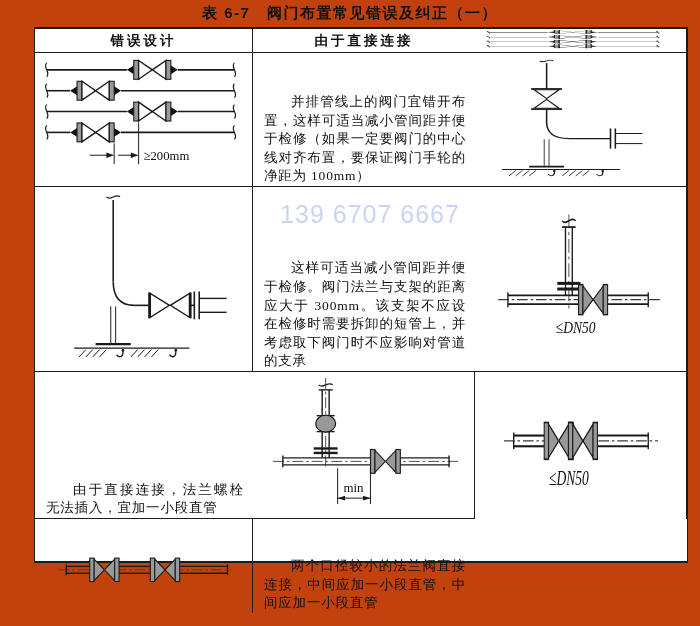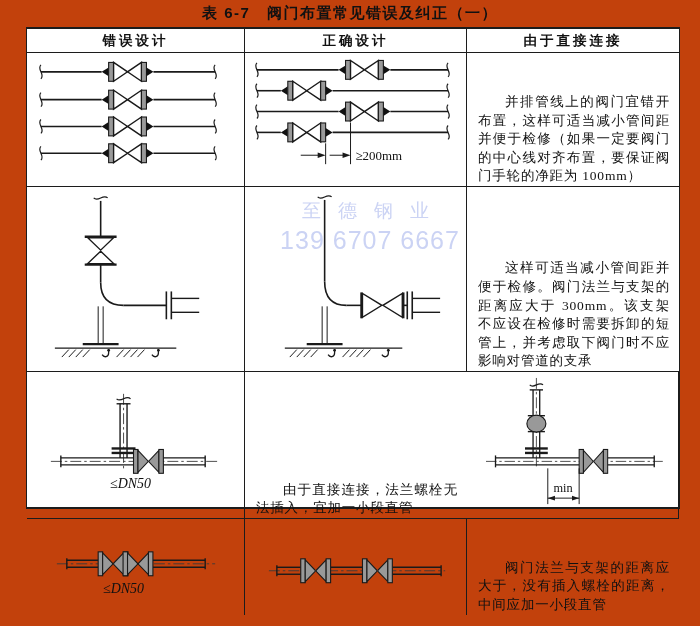--- a/index.html
+++ b/index.html
@@ -1,21 +1,21 @@
 <!DOCTYPE html>
 <html><head>
 <meta charset="utf-8">
 <style>
   html,body{margin:0;padding:0;background:#ffffff;}
   .page{position:relative;width:700px;height:626px;background:#c2410c;overflow:hidden;
         font-family:"Liberation Serif","DejaVu Serif",serif;color:#111;}
   .title{position:absolute;top:4px;left:0;width:700px;text-align:center;
          font-family:"Liberation Sans","DejaVu Sans",sans-serif;font-weight:bold;
          font-size:15px;letter-spacing:1.5px;}
-  .tbl{position:absolute;left:26px;top:27px;width:654px;height:482px;box-sizing:border-box;
+  .tbl{position:absolute;left:34px;top:27px;width:654px;height:536px;box-sizing:border-box;
        display:grid;grid-template-columns:218px 222px 1fr;grid-template-rows:24px 134px 185px 147px 1fr;
        border:1.2px solid #1c1c1c;border-top-width:2.4px;border-bottom-width:2.4px;background:#fff;}
   .cell{position:relative;box-sizing:border-box;}
   .br{border-right:1.2px solid #1c1c1c;}
   .bb{border-bottom:1.2px solid #1c1c1c;}
   .hdr{display:flex;align-items:center;justify-content:center;
        font-family:"Liberation Sans","DejaVu Sans",sans-serif;font-weight:bold;
        font-size:13.5px;letter-spacing:3px;}
   .diag svg{display:block;width:100%;height:100%;}
   .note{display:flex;align-items:flex-end;padding:0 9px 0 11px;}
@@ -81,21 +81,20 @@
     </g>
   </defs>
 </svg>
 
 <div class="page">
   <div class="title">表 6-7　阀门布置常见错误及纠正（一）</div>
 
   <div class="tbl">
 
     <div class="cell hdr br bb">错误设计</div>
-    <div class="cell hdr br bb">正确设计</div>
     <div class="cell hdr bb">由于直接连接</div>
 
     <div class="cell diag br bb">
       <svg viewBox="0 0 218 134" preserveAspectRatio="none">
         <g class="ln">
           <line x1="14" y1="19" x2="75" y2="19"></line>
             <line x1="127" y1="19" x2="189" y2="19"></line>
           <line x1="14" y1="47" x2="75" y2="47"></line>
             <line x1="127" y1="47" x2="189" y2="47"></line>
           <line x1="14" y1="74" x2="75" y2="74"></line>
@@ -293,22 +292,21 @@
             <line x1="86" y1="55.5" x2="118" y2="55.5"></line>
             <line x1="148" y1="55.5" x2="197" y2="55.5"></line>
           <line x1="32" y1="46.5" x2="32" y2="57.5"></line>
             <line x1="197" y1="46.5" x2="197" y2="57.5"></line>
         </g>
         <use href="#valveG" transform="translate(71,52)"></use>
         <use href="#valveG" transform="translate(133,52)"></use>
       </svg>
     </div>
     <div class="cell note">
-      <p>阀门法兰与支架的距离应大于，没有插入螺栓的距离，中间应加一小段直管</p>
+      <p>两个口径较小的法兰阀直接连接，中间应加一小段直管，中间应加一小段直管</p>
     </div>
 
   </div>
 
   <div class="watermark">
-    <div class="wm1">至德钢业</div>
     <div class="wm2">139 6707 6667</div>
   </div>
 </div>
 
 </body></html>

